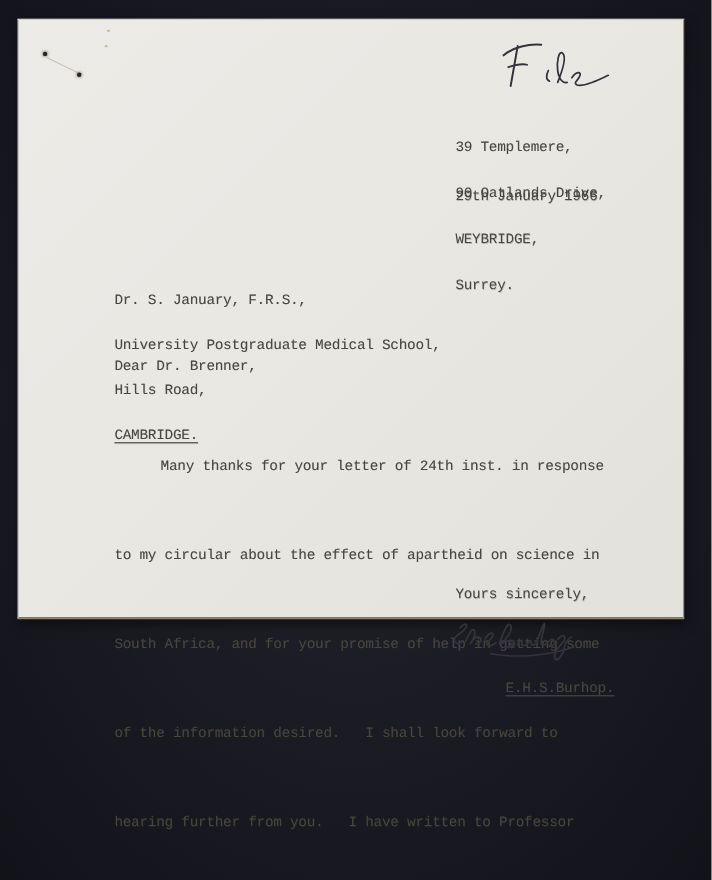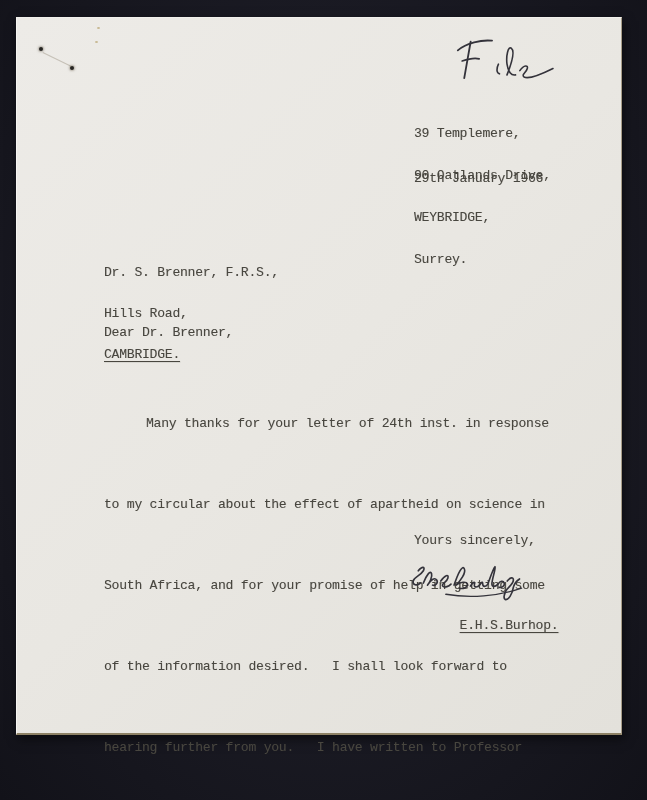--- a/index.html
+++ b/index.html
@@ -6,21 +6,21 @@
   body{
     width:647px;height:800px;
     font-family:"Liberation Mono","DejaVu Sans Mono",monospace;
     overflow:hidden;
   }
   .photo{
     position:relative;width:647px;height:800px;
     background:radial-gradient(ellipse at 50% 45%, #23232d 0%, #1a1a23 55%, #121219 100%);
   }
   .paper{
-    position:absolute;left:16px;top:17px;width:606px;height:718px;
+    position:absolute;left:16px;top:17px;width:606px;height:546px;
     background:linear-gradient(135deg,#edebe7 0%,#e9e7e2 50%,#e3e1db 100%);
     border-left:1px solid #f6f5f2;
     border-top:1px solid #f1f0ec;
     border-right:1px solid #a89d88;
     border-bottom:2px solid #8d8165;
     box-shadow:2px 4px 10px rgba(0,0,0,.5);
     box-sizing:border-box;
   }
   .typed{
     position:absolute;
@@ -81,21 +81,22 @@
     <div class="typed addr" style="left:397px;top:81px;">
       <div class="line">39 Templemere,</div>
       <div class="line">90 Oatlands Drive,</div>
       <div class="line">WEYBRIDGE,</div>
       <div class="line">Surrey.</div>
     </div>
 
     <div class="typed" style="left:397px;top:153px;">29th January 1966</div>
 
     <div class="typed recip" style="left:87px;top:221px;">
-      <div class="line">Dr. S. Brenner, F.R.S.,</div>
+      <div class="line">Dr. S. January, F.R.S.,</div>
+      <div class="line">University Postgraduate Medical School,</div>
       <div class="line">Hills Road,</div>
       <div class="line"><span class="underline">CAMBRIDGE.</span></div>
     </div>
 
     <div class="typed" style="left:87px;top:307px;text-align:center;">Dear Dr. Brenner,</div>
 
     <div class="typed bodytext" style="left:87px;top:338px;">
       <div class="line indent">Many thanks for your letter of 24th inst. in response</div>
       <div class="line">to my circular about the effect of apartheid on science in</div>
       <div class="line">South Africa, and for your promise of help in getting some</div>

